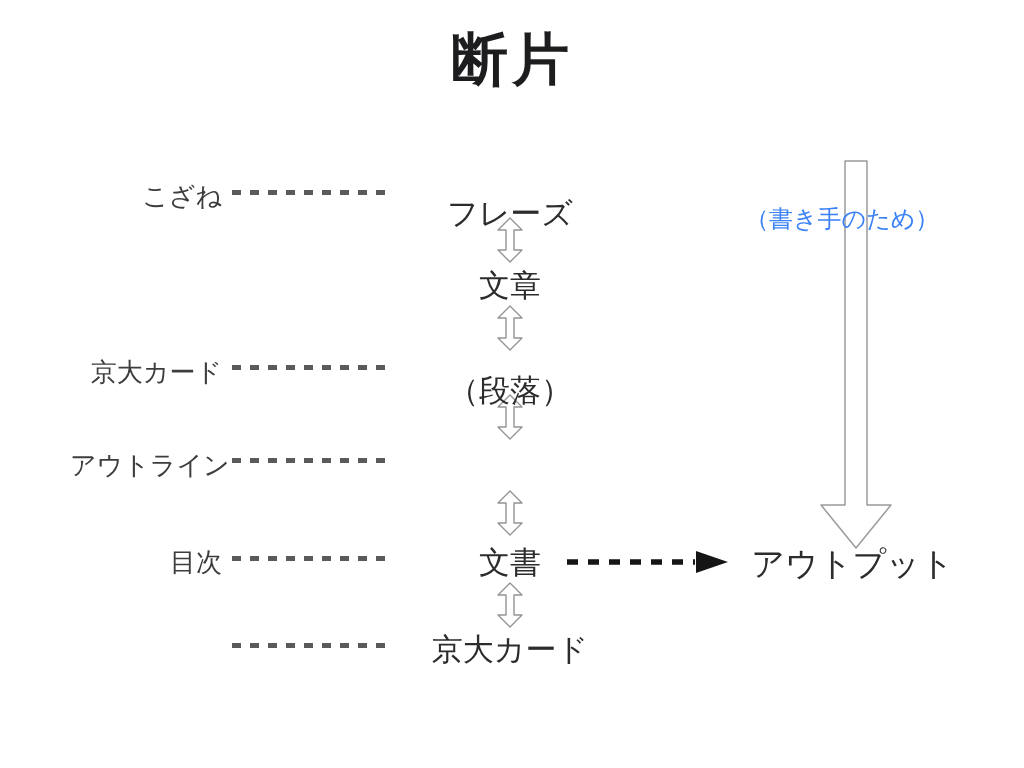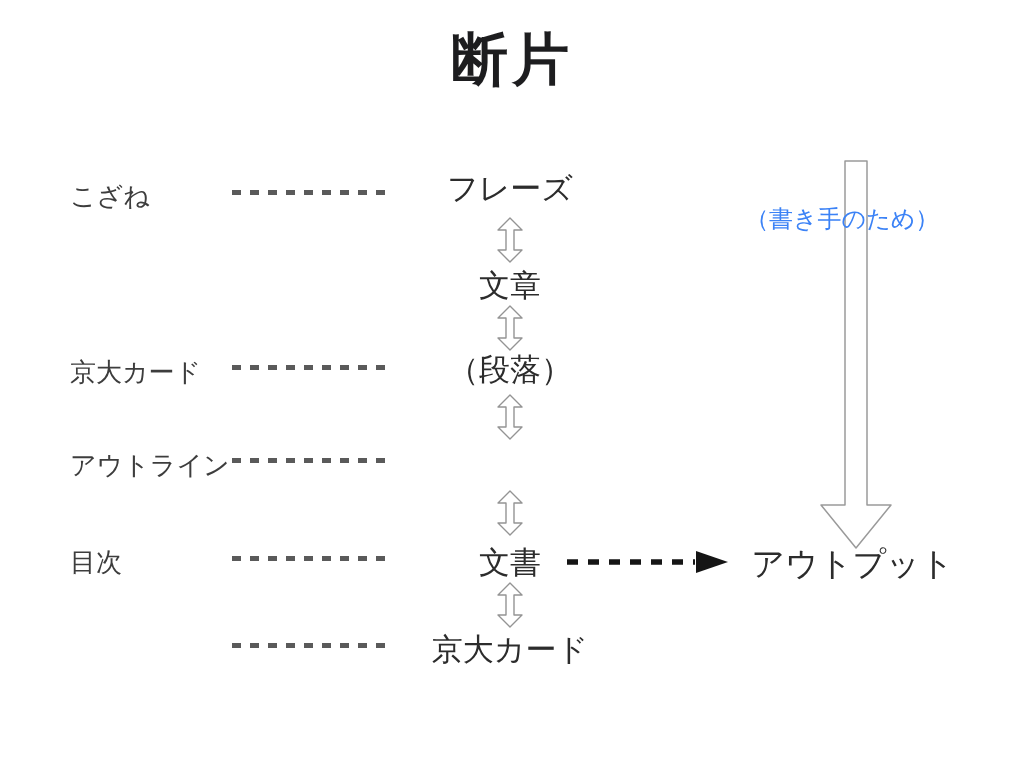--- a/index.html
+++ b/index.html
@@ -6,21 +6,21 @@
   .slide {
     position:relative; width:1024px; height:768px; background:#ffffff;
     font-family:"DejaVu Sans","Liberation Sans",sans-serif; overflow:hidden;
   }
   .title {
     position:absolute; top:22px; left:0; width:100%;
     text-align:center; font-size:57px; font-weight:700;
     color:#1d1d1f; letter-spacing:4px;
   }
   .left-label {
-    position:absolute; left:70px; width:152px; text-align:left;
+    position:absolute; left:70px; width:152px; text-align:right;
     font-size:26px; line-height:1.2; color:#3d3d3d; white-space:nowrap;
   }
   .dash {
     position:absolute; left:232px; width:153px; height:5px;
     background:repeating-linear-gradient(90deg,#5a5a5a 0 9px,transparent 9px 18px);
   }
   .center-item {
     position:absolute; left:400px; width:220px; text-align:center;
     font-size:31px; line-height:1.3; color:#2c2c2c; white-space:nowrap;
     z-index:2;
@@ -48,23 +48,23 @@
   <div class="left-label" style="top:357px">京大カード</div>
   <div class="left-label" style="top:450px">アウトライン</div>
   <div class="left-label" style="top:547px">目次</div>
 
   <div class="dash" style="top:190px"></div>
   <div class="dash" style="top:365px"></div>
   <div class="dash" style="top:458px"></div>
   <div class="dash" style="top:556px"></div>
   <div class="dash" style="top:643px"></div>
 
-  <div class="center-item" style="top:168px">フレーズ</div>
+  <div class="center-item" style="top:193px">フレーズ</div>
   <div class="center-item" style="top:265px">文章</div>
-  <div class="center-item" style="top:349px">（段落）</div>
+  <div class="center-item" style="top:370px">（段落）</div>
   <div class="center-item" style="top:542px">文書</div>
   <div class="center-item" style="top:629px">京大カード</div>
 
   <svg class="updown-arrow" style="top:217px" viewBox="0 0 26 46">
     <path d="M13 1 L25 13 L17 13 L17 33 L25 33 L13 45 L1 33 L9 33 L9 13 L1 13 Z" fill="#ffffff" stroke="#949494" stroke-width="1.4" stroke-linejoin="round"></path>
   </svg>
   <svg class="updown-arrow" style="top:305px" viewBox="0 0 26 46">
     <path d="M13 1 L25 13 L17 13 L17 33 L25 33 L13 45 L1 33 L9 33 L9 13 L1 13 Z" fill="#ffffff" stroke="#949494" stroke-width="1.4" stroke-linejoin="round"></path>
   </svg>
   <svg class="updown-arrow" style="top:394px" viewBox="0 0 26 46">

